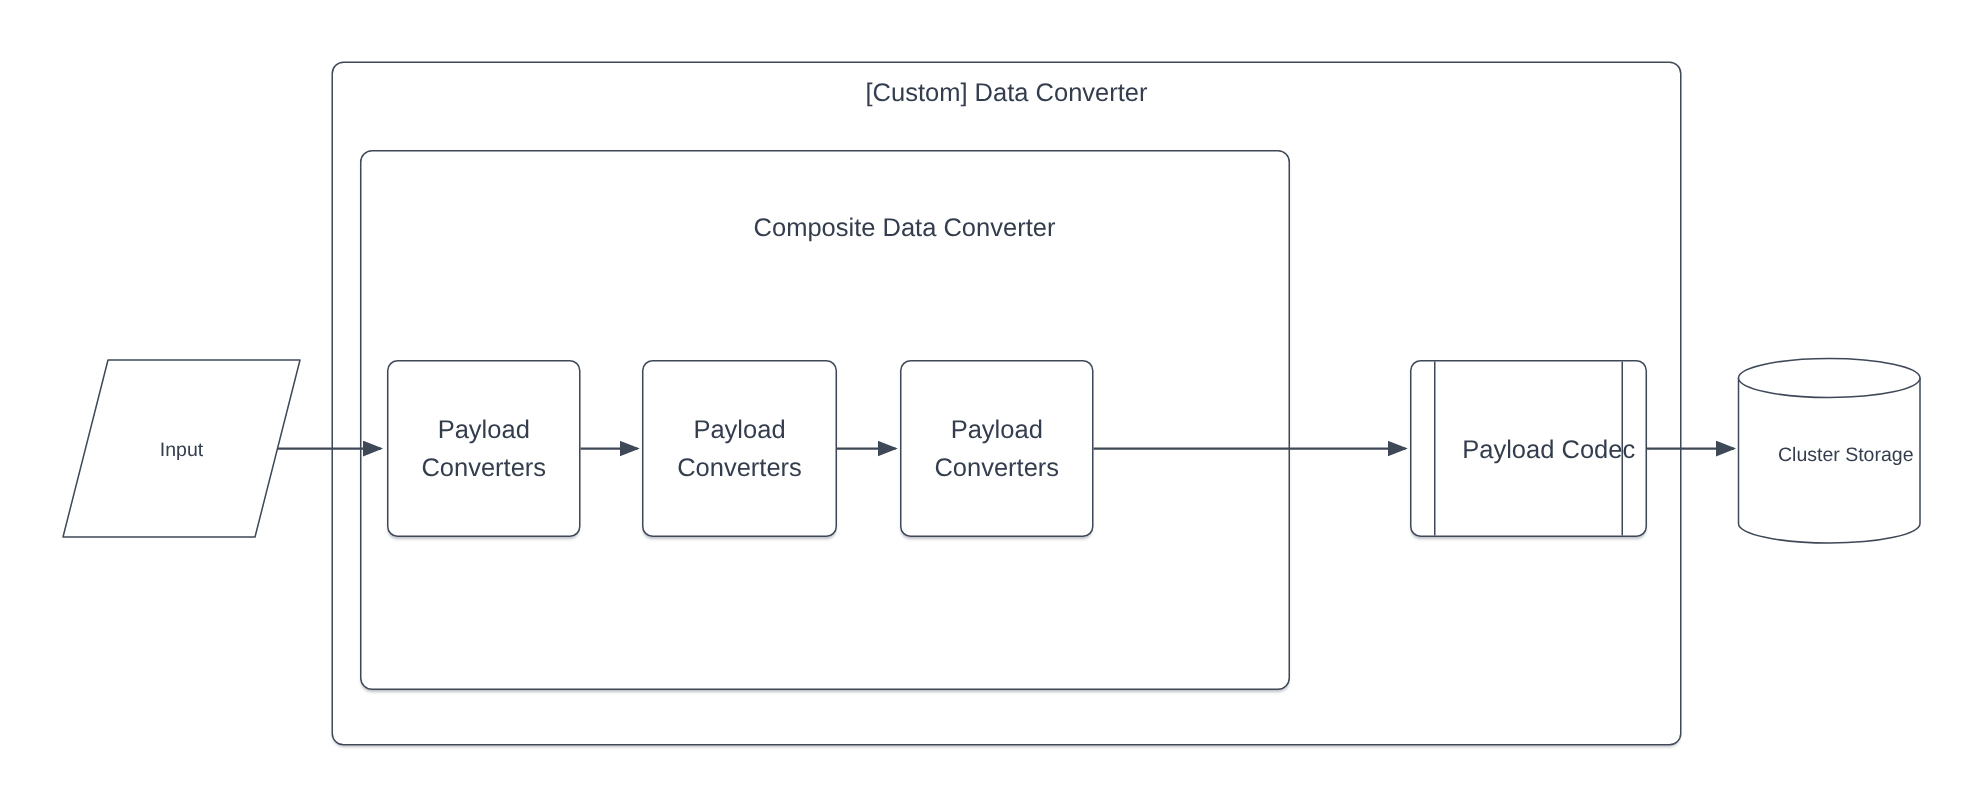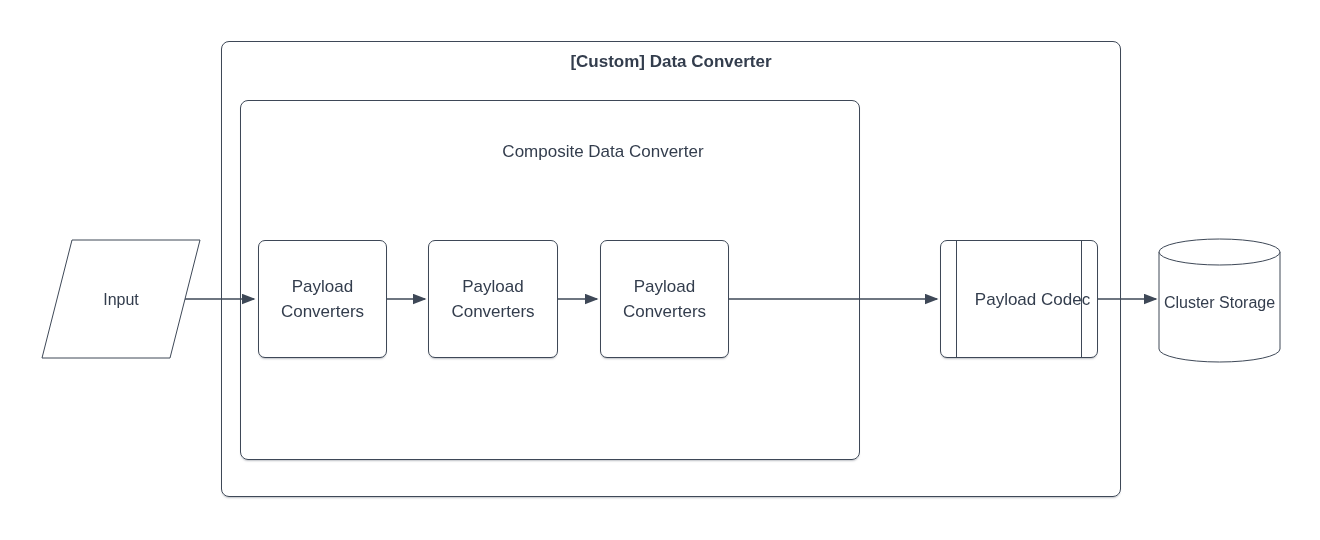--- a/index.html
+++ b/index.html
@@ -44,34 +44,34 @@
     padding:2px;
   }
   .codec-inner-line{
     position:absolute;top:0;bottom:0;width:0;
     border-left:1px solid var(--stroke);
   }
   .node-label{
     position:absolute;
     display:flex;align-items:center;justify-content:center;
     text-align:right;
-    font-size:16px;line-height:25px;
+    font-size:13px;line-height:25px;
     pointer-events:none;
   }
   .shapes-layer{
     position:absolute;left:0;top:0;width:1320px;height:540px;
   }
 </style>
 </head>
 <body>
 
 <div class="canvas">
 
   <div class="container-box" style="left:221px;top:41px;width:900px;height:456px;"></div>
-  <div class="container-title" style="left:221px;top:51px;width:900px;font-weight:bold;">[Custom] Data Converter</div>
+  <div class="container-title" style="left:221px;top:51px;width:900px;">[Custom] Data Converter</div>
 
   <div class="container-box" style="left:240px;top:100px;width:620px;height:360px;"></div>
   <div class="container-title" style="left:240px;top:141px;width:726px;">Composite Data Converter</div>
 
   <svg class="shapes-layer" viewBox="0 0 1320 540">
     <defs>
       <marker id="arrowhead" markerWidth="9" markerHeight="8" refX="8" refY="3.5" orient="auto">
         <path d="M0,0 L9,3.5 L0,7 Z" fill="#3e4857"></path>
       </marker>
     </defs>
@@ -95,15 +95,15 @@
   <div class="process-box" style="left:428px;top:240px;width:130px;height:118px;">Payload Converters</div>
 
   <div class="process-box" style="left:600px;top:240px;width:129px;height:118px;">Payload Converters</div>
 
   <div class="process-box" style="left:940px;top:240px;width:158px;height:118px;padding-left:29px;">
     <div class="codec-inner-line" style="left:15px;"></div>
     <div class="codec-inner-line" style="right:15px;"></div>
     <span>Payload Codec</span>
   </div>
 
-  <div class="node-label" style="left:1159px;top:252px;width:121px;height:100px;">Cluster Storage</div>
+  <div class="node-label" style="left:1159px;top:252px;width:121px;height:100px;padding-left:11px;">Cluster Storage</div>
 
 </div>
 
 </body></html>

